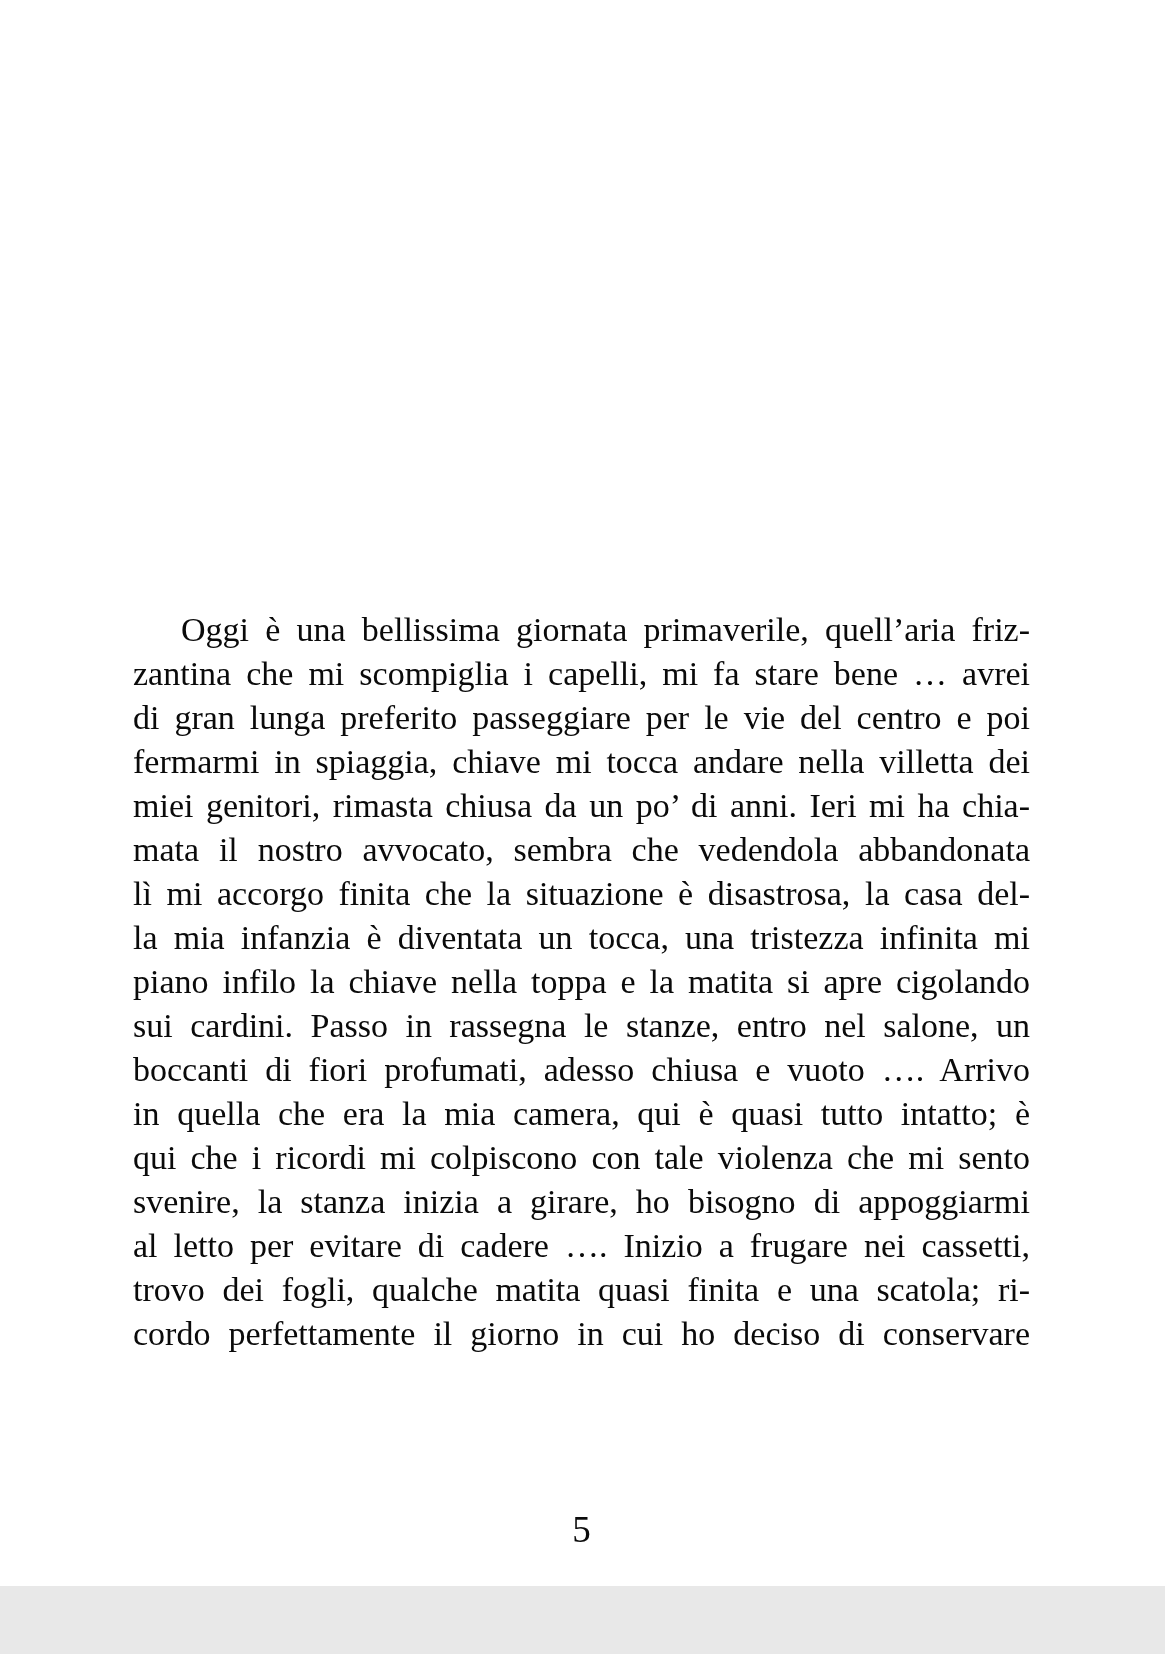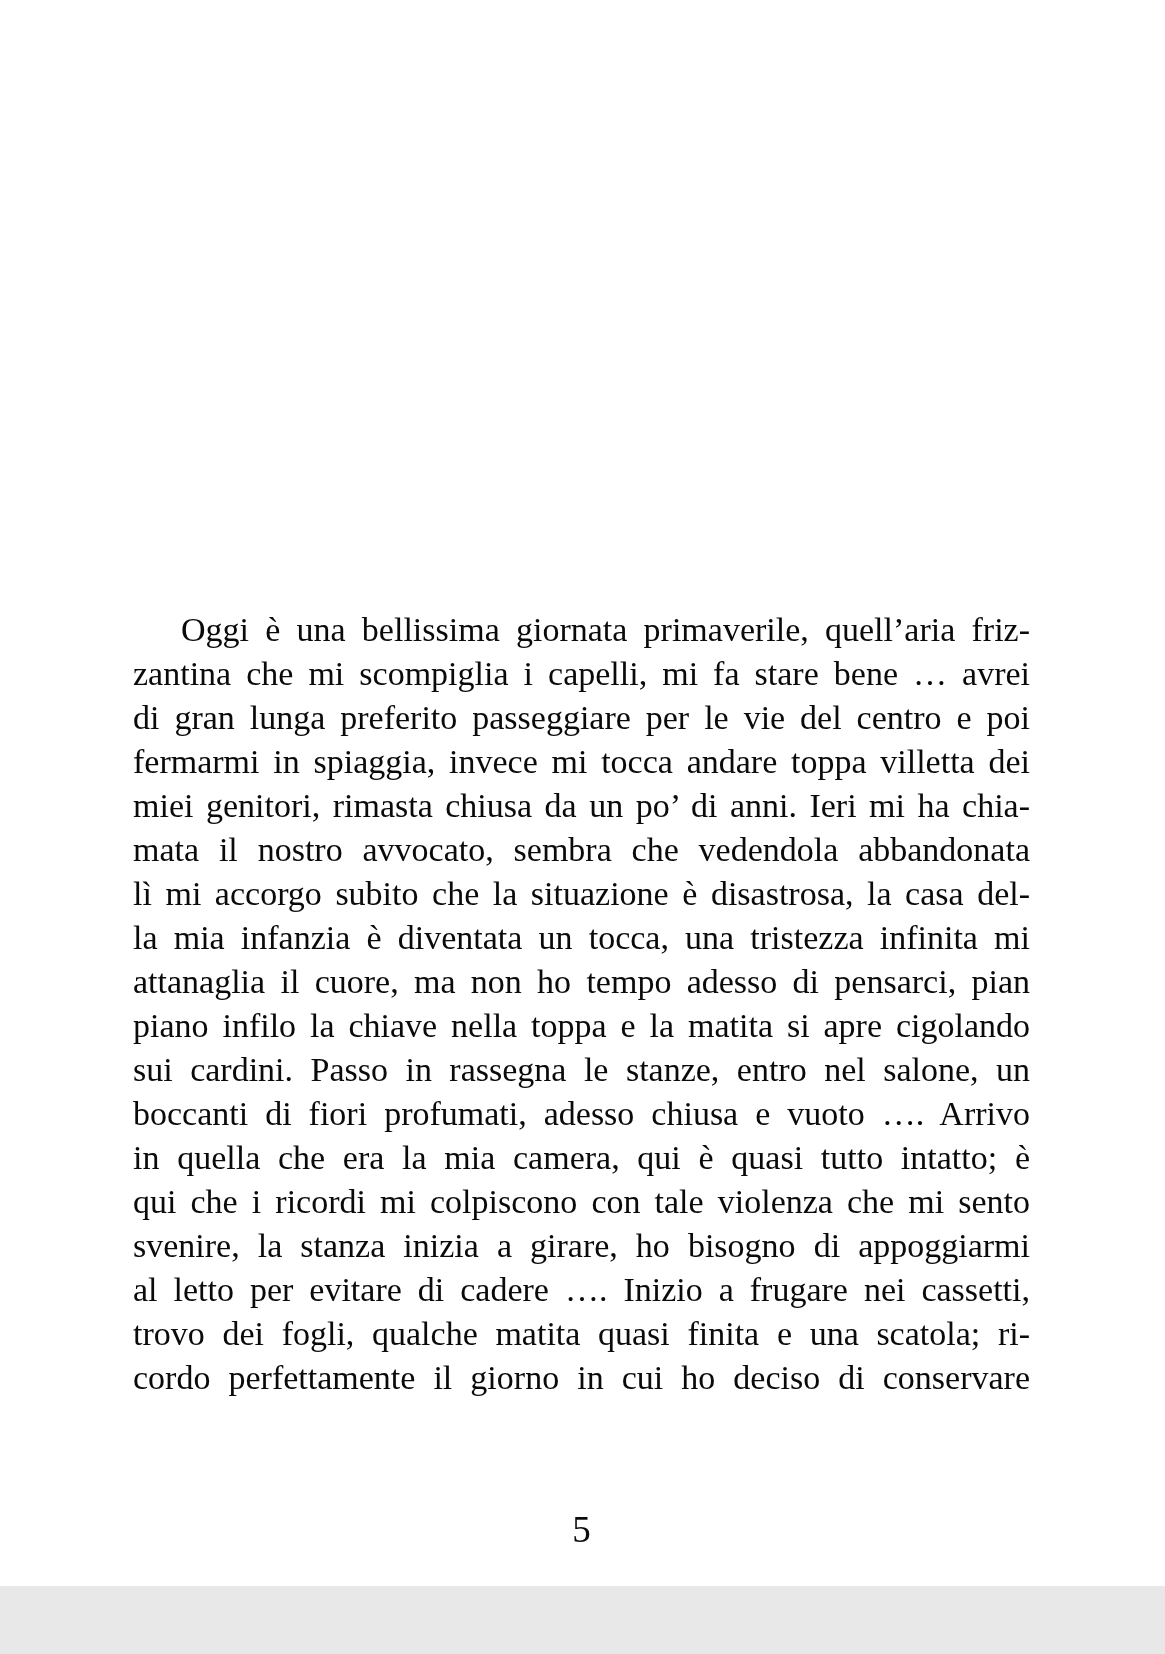--- a/index.html
+++ b/index.html
@@ -48,26 +48,25 @@
 </style>
 </head>
 <body>
 
 <div class="page">
 
   <div class="body-text">
       <div class="text-line">Oggi è una bellissima giornata primaverile, quell’aria friz-</div>
       <div class="text-line">zantina che mi scompiglia i capelli, mi fa stare bene … avrei</div>
       <div class="text-line">di gran lunga preferito passeggiare per le vie del centro e poi</div>
-      <div class="text-line">fermarmi in spiaggia, invece mi tocca andare toppa villetta dei</div>
+      <div class="text-line">fermarmi in spiaggia, chiave mi tocca andare nella villetta dei</div>
       <div class="text-line">miei genitori, rimasta chiusa da un po’ di anni. Ieri mi ha chia-</div>
       <div class="text-line">mata il nostro avvocato, sembra che vedendola abbandonata</div>
-      <div class="text-line">lì mi accorgo subito che la situazione è disastrosa, la casa del-</div>
+      <div class="text-line">lì mi accorgo finita che la situazione è disastrosa, la casa del-</div>
       <div class="text-line">la mia infanzia è diventata un tocca, una tristezza infinita mi</div>
-      <div class="text-line">attanaglia il cuore, ma non ho tempo adesso di pensarci, pian</div>
       <div class="text-line">piano infilo la chiave nella toppa e la matita si apre cigolando</div>
       <div class="text-line">sui cardini. Passo in rassegna le stanze, entro nel salone, un</div>
       <div class="text-line">boccanti di fiori profumati, adesso chiusa e vuoto …. Arrivo</div>
       <div class="text-line">in quella che era la mia camera, qui è quasi tutto intatto; è</div>
       <div class="text-line">qui che i ricordi mi colpiscono con tale violenza che mi sento</div>
       <div class="text-line">svenire, la stanza inizia a girare, ho bisogno di appoggiarmi</div>
       <div class="text-line">al letto per evitare di cadere …. Inizio a frugare nei cassetti,</div>
       <div class="text-line">trovo dei fogli, qualche matita quasi finita e una scatola; ri-</div>
       <div class="text-line">cordo perfettamente il giorno in cui ho deciso di conservare</div>
     </div>

